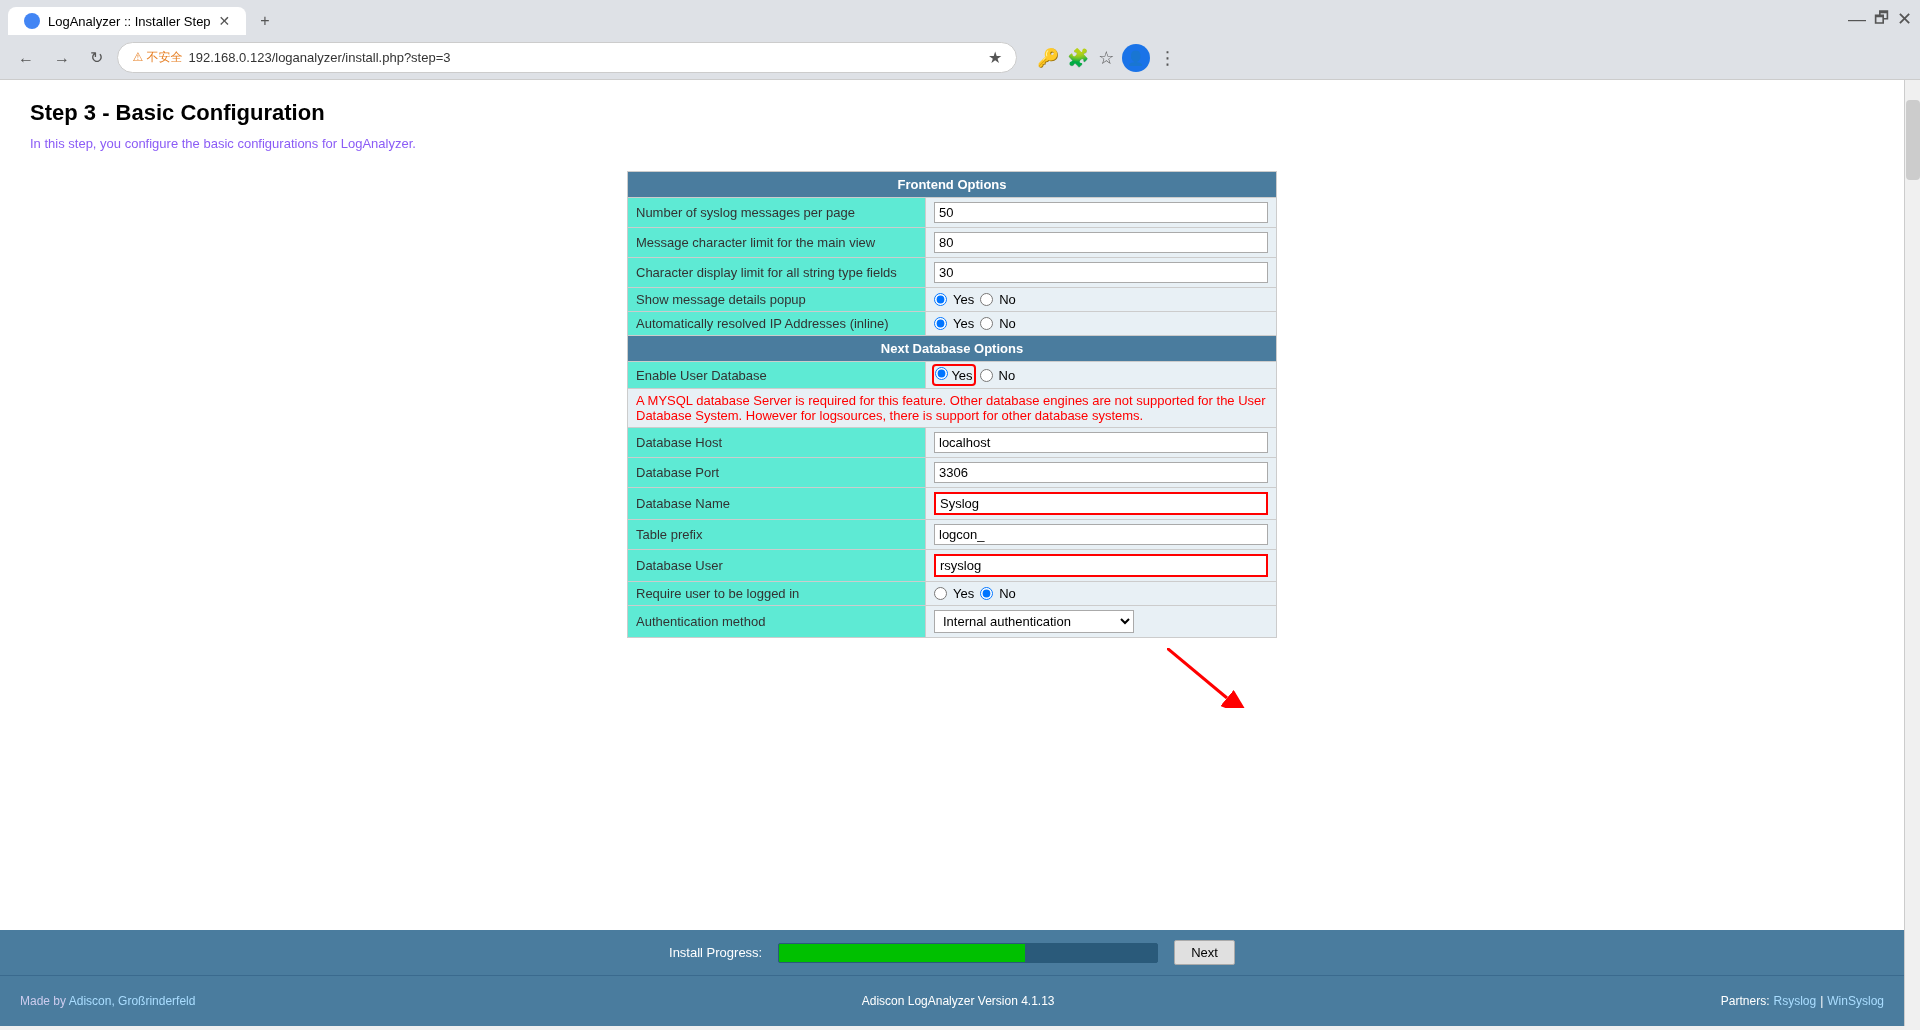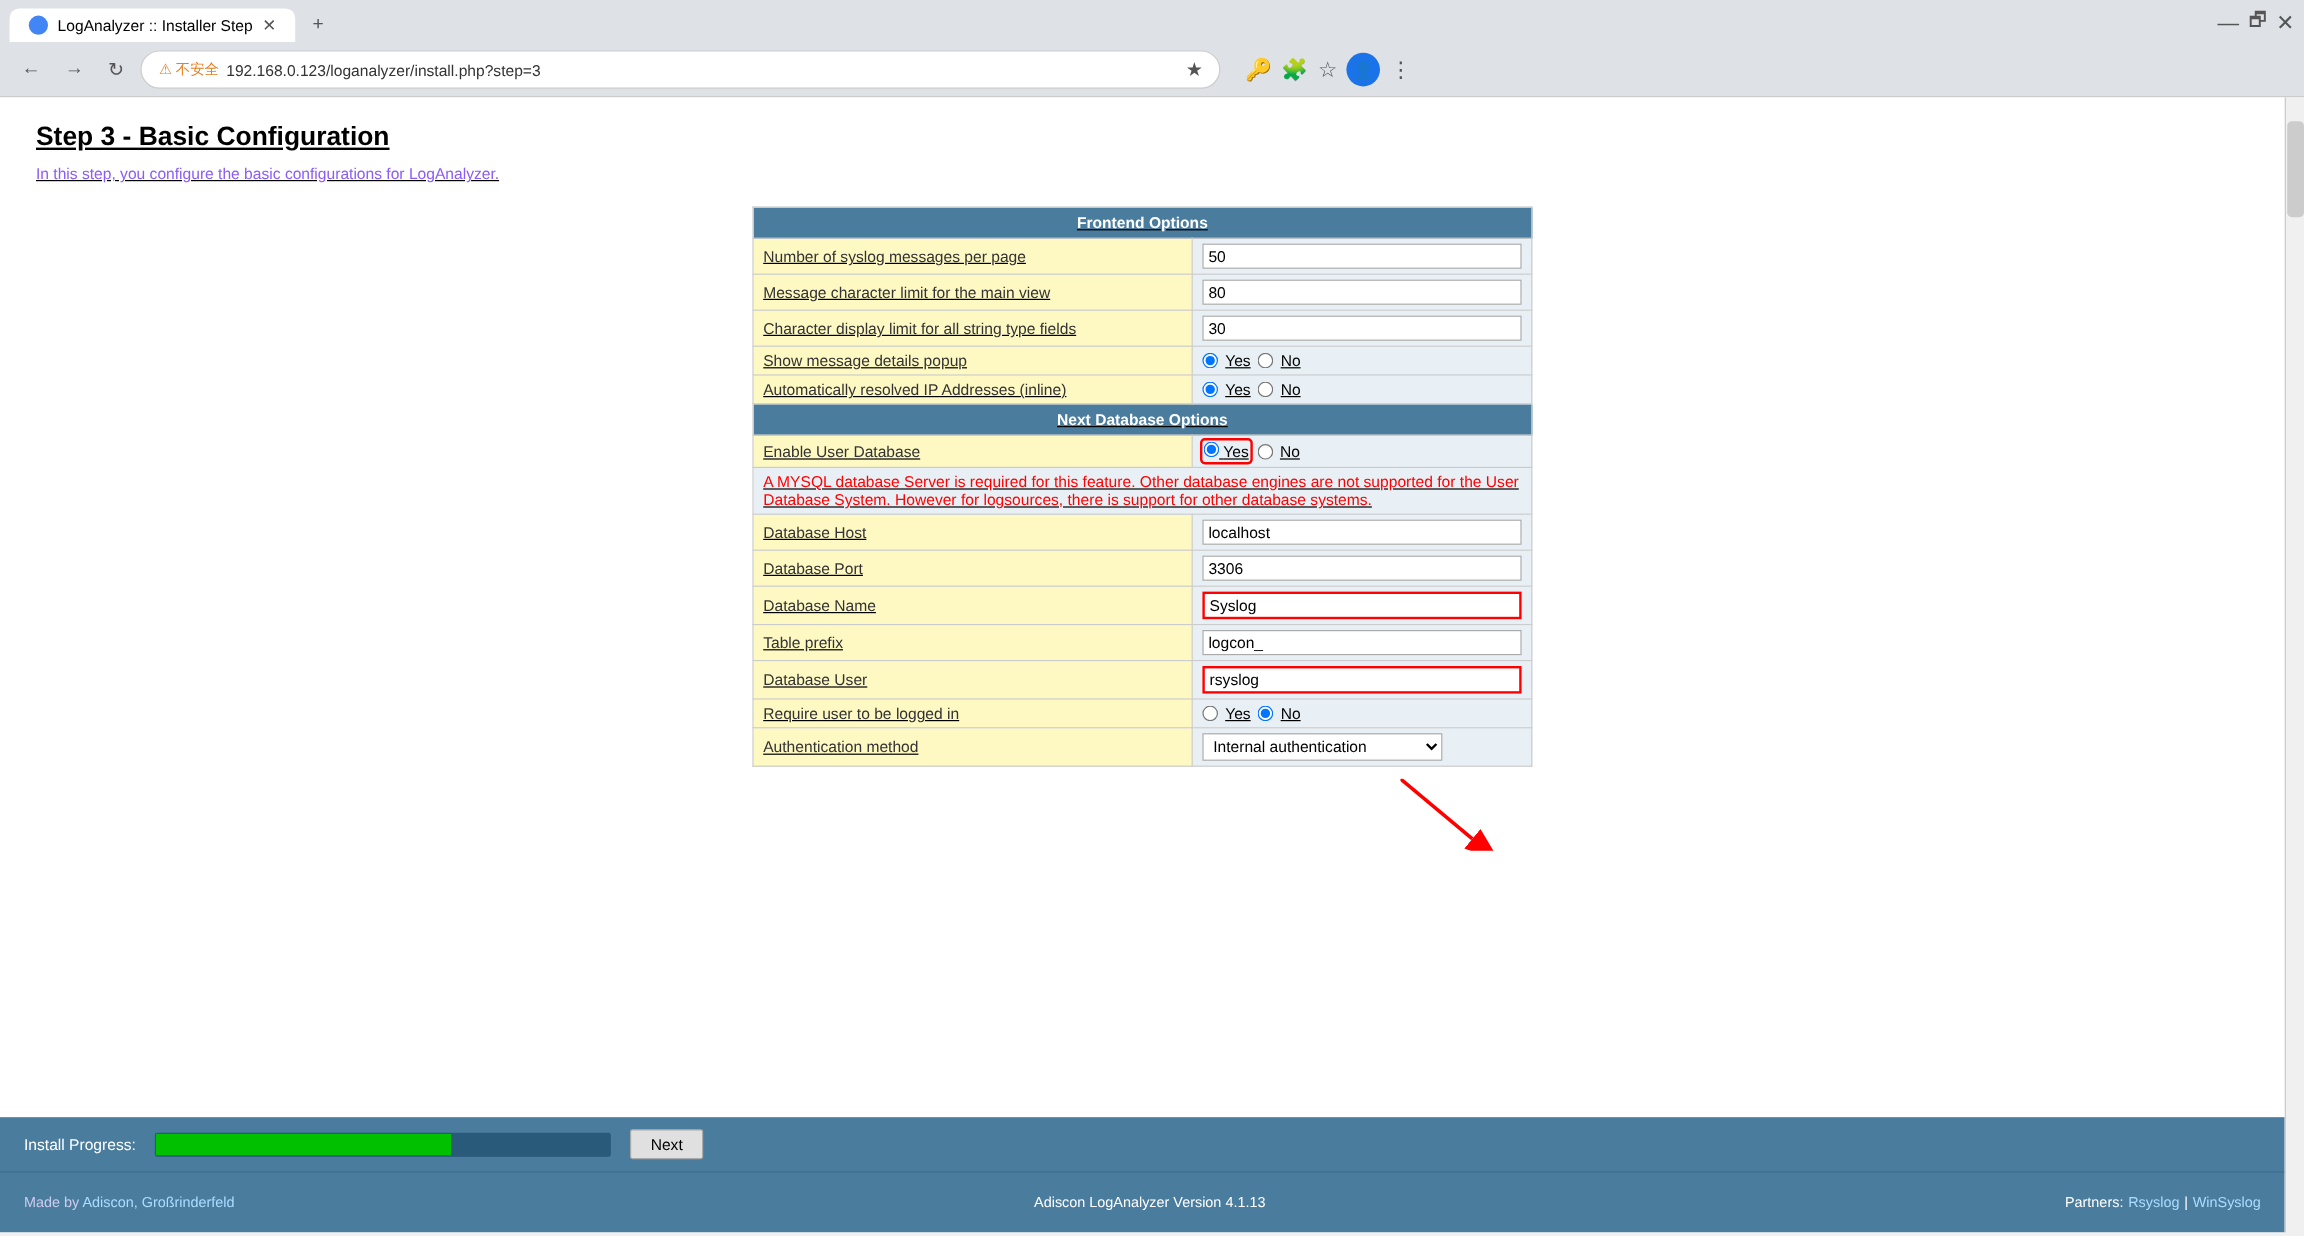--- a/index.html
+++ b/index.html
@@ -22,42 +22,42 @@
     .address-bar-container { flex: 1; background: #fff; border-radius: 20px; padding: 5px 14px; display: flex; align-items: center; gap: 6px; border: 1px solid #ccc; max-width: 900px; }
     .address-security { color: #e67e22; font-size: 12px; }
     .address-text { flex: 1; font-size: 13px; color: #333; }
     .address-icons { display: flex; gap: 10px; margin-left: auto; }
     .addr-icon { color: #555; font-size: 16px; cursor: pointer; }
     .browser-right-icons { display: flex; align-items: center; gap: 8px; margin-left: 12px; }
     .br-icon { font-size: 18px; color: #555; cursor: pointer; }
     .user-avatar { width: 28px; height: 28px; border-radius: 50%; background: #1a73e8; display: flex; align-items: center; justify-content: center; color: #fff; font-size: 14px; }
 
     
-    .page-content { background: #fff; min-height: 850px; padding: 20px 30px; text-decoration: underline; }
+    .page-content { background: #fff; min-height: 850px; padding: 20px 30px; }
     .page-title { font-size: 22px; font-weight: bold; margin-bottom: 10px; }
     .page-desc { font-size: 13px; color: #8b5cf6; margin-bottom: 20px; }
 
     
     .config-table { width: 650px; margin: 0 auto; border-collapse: collapse; }
     .config-table .section-header td {
       background: #4a7c9e;
       color: #fff;
       font-weight: bold;
       text-align: center;
       padding: 5px 8px;
       font-size: 13px;
     }
     .config-table tr td {
       padding: 4px 8px;
       border: 1px solid #ccc;
       font-size: 13px;
     }
     .config-table .label-cell {
-      background: #fef9c3;
-      width: 366px;
+      background: #5eead4;
+      width: 298px;
       color: #333;
     }
     .config-table .value-cell {
       background: #e8f0f5;
     }
     .config-table input[type="text"],
     .config-table input[type="password"] {
       width: 100%;
       border: 1px solid #aaa;
       padding: 2px 4px;
@@ -79,21 +79,21 @@
       padding: 2px 4px;
       border: 1px solid #aaa;
       background: #fff;
       width: 200px;
     }
 
     
     .arrow-container { text-align: center; padding: 10px 0; position: relative; width: 650px; margin: 0 auto; }
 
     
-    .bottom-bar { background: #4a7c9e; padding: 10px 20px; display: flex; align-items: center; gap: 16px; }
+    .bottom-bar { background: #4a7c9e; padding: 10px 20px; display: flex; align-items: center; justify-content: center; gap: 16px; }
     .install-label { color: #fff; font-size: 13px; white-space: nowrap; }
     .progress-bar-outer { width: 380px; height: 20px; background: #2a5a7a; border: 1px solid #2a5a7a; border-radius: 2px; overflow: hidden; }
     .progress-bar-inner { height: 100%; background: #00c000; width: 65%; }
     .next-btn { background: #e0e0e0; border: 1px solid #aaa; padding: 4px 16px; font-size: 13px; cursor: pointer; border-radius: 2px; }
 
     
     .footer { background: #4a7c9e; padding: 18px 20px; display: flex; align-items: center; justify-content: space-between; border-top: 1px solid #3a6a8e; }
     .footer-left { color: #cce; font-size: 12px; }
     .footer-left a { color: #adf; text-decoration: none; }
     .footer-center { color: #fff; font-size: 12px; }

